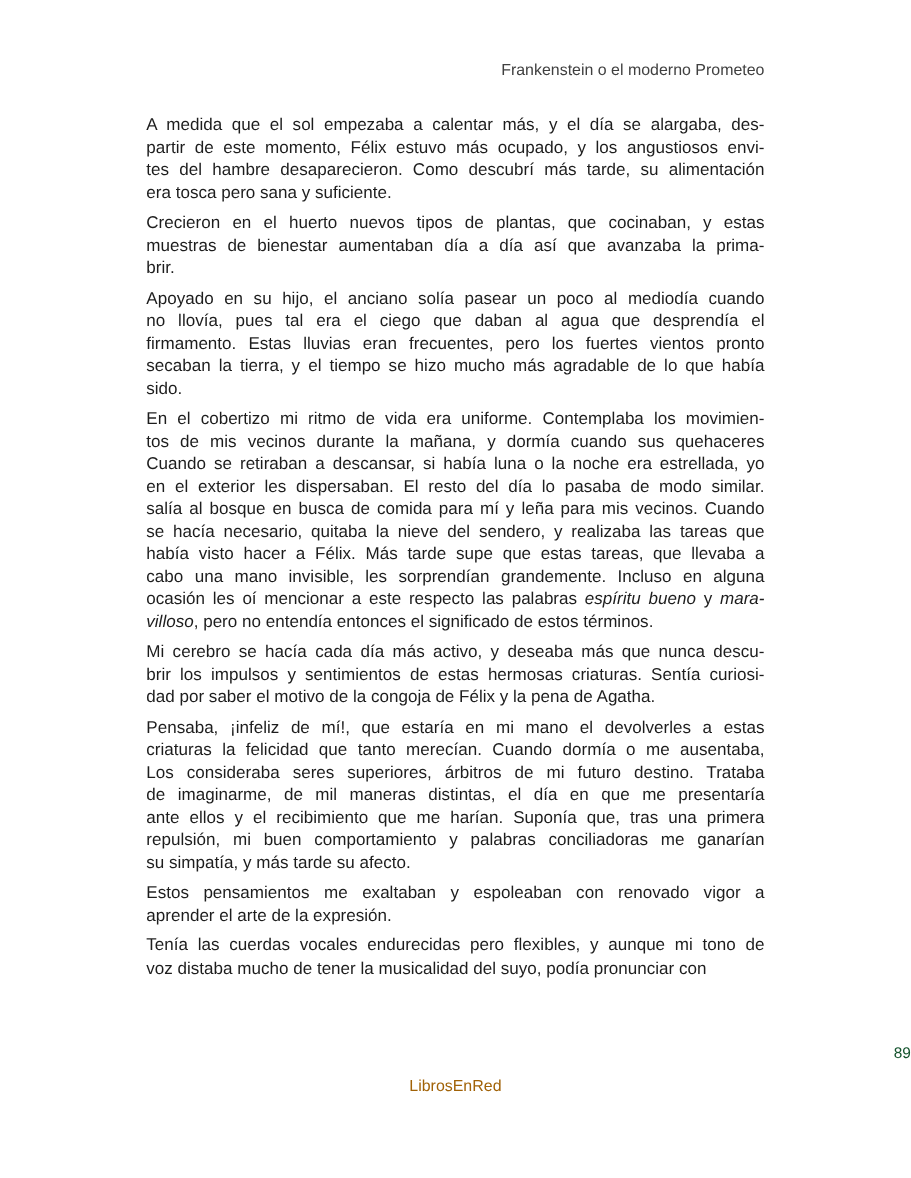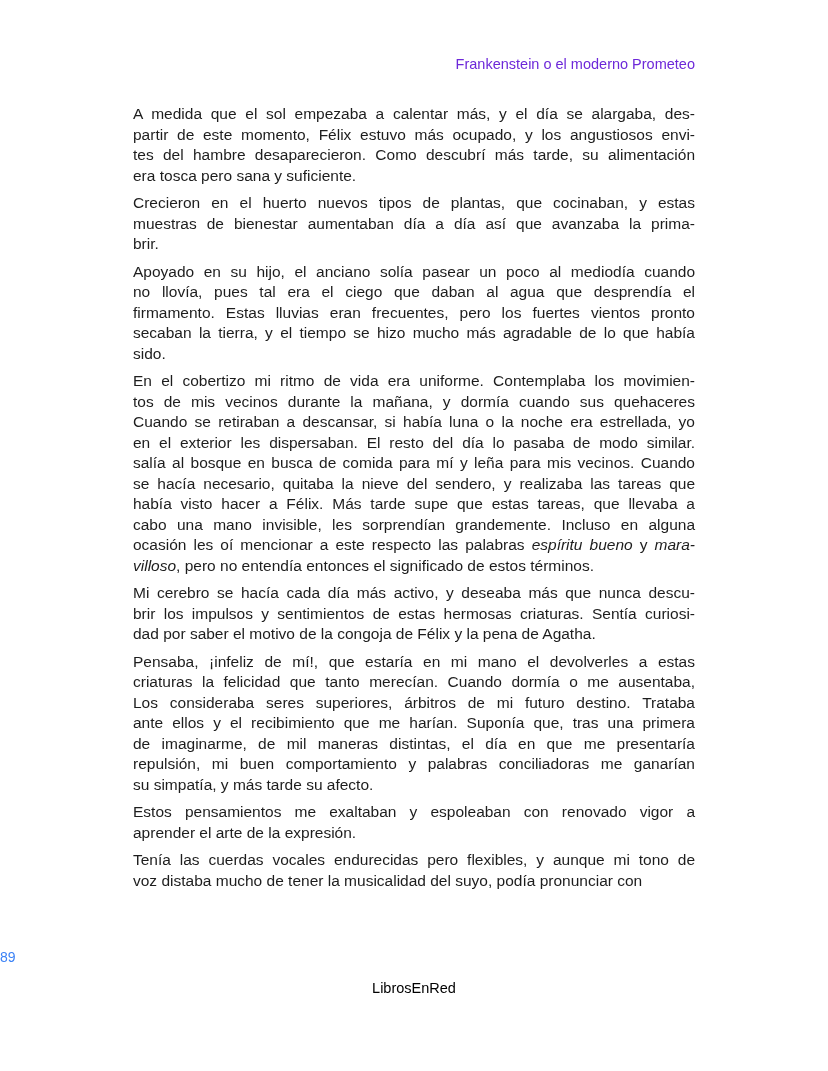--- a/index.html
+++ b/index.html
@@ -17,21 +17,21 @@
     color: #1d1d1d;
   }
   .running-header {
     position: absolute;
     top: 55px;
     left: 133px;
     width: 562px;
     text-align: right;
     font-size: 14.5px;
     line-height: 19px;
-    color: #6d28d9;
+    color: #404040;
   }
   .body-text {
     position: absolute;
     top: 104px;
     left: 133px;
     width: 562px;
   }
   .para {
     margin: 0 0 7px 0;
   }
@@ -47,34 +47,34 @@
     text-align-last: left;
   }
   .line i {
     font-style: italic;
   }
   .page-number {
     position: absolute;
     top: 948px;
     left: 0;
     width: 828px;
-    text-align: left;
+    text-align: right;
     font-size: 14px;
     line-height: 18px;
-    color: #3b82f6;
+    color: #14532d;
   }
   .publisher {
     position: absolute;
     top: 979px;
     left: 0;
     width: 828px;
     text-align: center;
     font-size: 14.5px;
     line-height: 18px;
-    color: #000000;
+    color: #a16207;
   }
 </style>
 </head>
 <body>
 
 <div class="page">
 
   <div class="running-header">Frankenstein o el moderno Prometeo</div>
 
   <div class="body-text">
@@ -110,22 +110,22 @@
       </div>
       <div class="para">
         <div class="line"><span>Mi cerebro se hacía cada día más activo, y deseaba más que nunca descu-</span></div>
         <div class="line"><span>brir los impulsos y sentimientos de estas hermosas criaturas. Sentía curiosi-</span></div>
         <div class="line last"><span>dad por saber el motivo de la congoja de Félix y la pena de Agatha.</span></div>
       </div>
       <div class="para">
         <div class="line"><span>Pensaba, ¡infeliz de mí!, que estaría en mi mano el devolverles a estas</span></div>
         <div class="line"><span>criaturas la felicidad que tanto merecían. Cuando dormía o me ausentaba,</span></div>
         <div class="line"><span>Los consideraba seres superiores, árbitros de mi futuro destino. Trataba</span></div>
+        <div class="line"><span>de imaginarme, de mil maneras distintas, el día en que me presentaría</span></div>
         <div class="line"><span>ante ellos y el recibimiento que me harían. Suponía que, tras una primera</span></div>
-        <div class="line"><span>de imaginarme, de mil maneras distintas, el día en que me presentaría</span></div>
         <div class="line"><span>repulsión, mi buen comportamiento y palabras conciliadoras me ganarían</span></div>
         <div class="line last"><span>su simpatía, y más tarde su afecto.</span></div>
       </div>
       <div class="para">
         <div class="line"><span>Estos pensamientos me exaltaban y espoleaban con renovado vigor a</span></div>
         <div class="line last"><span>aprender el arte de la expresión.</span></div>
       </div>
       <div class="para">
         <div class="line"><span>Tenía las cuerdas vocales endurecidas pero flexibles, y aunque mi tono de</span></div>
         <div class="line last"><span>voz distaba mucho de tener la musicalidad del suyo, podía pronunciar con</span></div>

